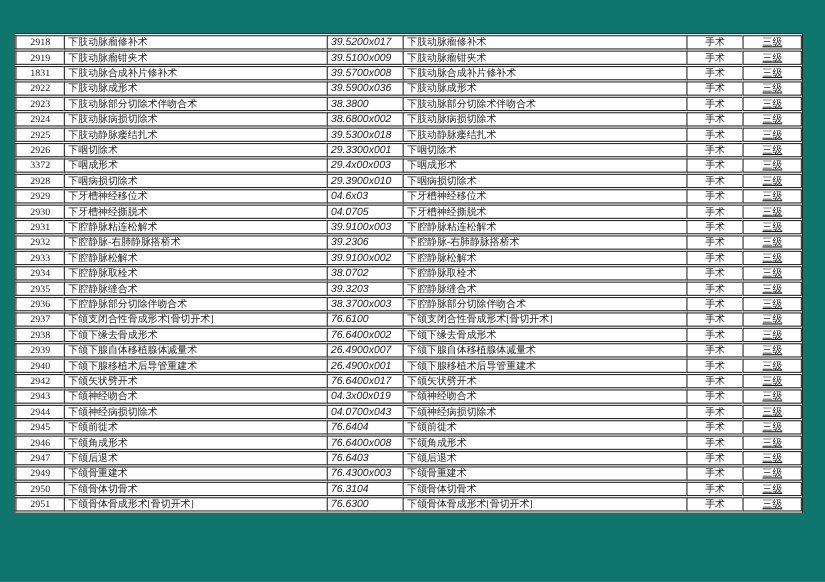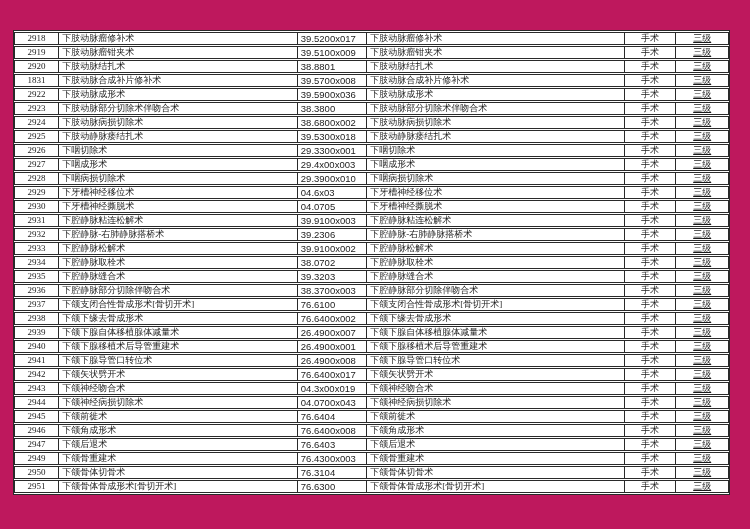--- a/index.html
+++ b/index.html
@@ -9,21 +9,21 @@
     width: 750px;
     height: 529px;
     overflow: hidden;
     font-family: "Liberation Serif", "DejaVu Serif", serif;
     color: #1b1b1b;
   }
   .page {
     position: relative;
     width: 750px;
     height: 529px;
-    background: #be185d;
+    background: #0f766e;
   }
   table.proc-table {
     position: absolute;
     left: 13px;
     top: 30px;
     width: 717px;
     table-layout: fixed;
     border-collapse: separate;
     border-spacing: 0 1px;
     border: 1px solid #2a2a2a;
@@ -38,21 +38,21 @@
     white-space: nowrap;
     background: #ffffff;
     border-top: 1px solid #2a2a2a;
     border-bottom: 1px solid #2a2a2a;
     border-left: 1px solid #2a2a2a;
   }
   td:last-child { border-right: 1px solid #2a2a2a; }
 
   .c-no    { width: 42px;  text-align: center; font-family: "Liberation Serif", serif; }
   .c-name  { width: 227px; text-align: left; }
-  .c-code  { width: 66px;  text-align: left; font-family: "Liberation Sans", "DejaVu Sans", sans-serif; font-size: 9.5px; }
+  .c-code  { width: 66px;  text-align: left; font-family: "Liberation Sans", "DejaVu Sans", sans-serif; font-size: 9.5px; font-style: italic; }
   .c-name2 { width: 245px; text-align: left; }
   .c-cat   { width: 49px;  text-align: center; margin-top: 28px; }
   .c-level { width: 51px;  text-align: center; text-decoration: underline; }
 </style>
 </head>
 <body>
 
 <div class="page">
   <table class="proc-table">
     <colgroup>
@@ -75,28 +75,20 @@
 
   <tr>
     <td class="c-no">2919</td>
     <td class="c-name">下肢动脉瘤钳夹术</td>
     <td class="c-code">39.5100x009</td>
     <td class="c-name2">下肢动脉瘤钳夹术</td>
     <td class="c-cat">手术</td>
     <td class="c-level">三级</td>
   </tr>
 
-  <tr>
-    <td class="c-no">2920</td>
-    <td class="c-name">下肢动脉结扎术</td>
-    <td class="c-code">38.8801</td>
-    <td class="c-name2">下肢动脉结扎术</td>
-    <td class="c-cat">手术</td>
-    <td class="c-level">三级</td>
-  </tr>
 
   <tr>
     <td class="c-no">1831</td>
     <td class="c-name">下肢动脉合成补片修补术</td>
     <td class="c-code">39.5700x008</td>
     <td class="c-name2">下肢动脉合成补片修补术</td>
     <td class="c-cat">手术</td>
     <td class="c-level">三级</td>
   </tr>
 
@@ -139,21 +131,21 @@
   <tr>
     <td class="c-no">2926</td>
     <td class="c-name">下咽切除术</td>
     <td class="c-code">29.3300x001</td>
     <td class="c-name2">下咽切除术</td>
     <td class="c-cat">手术</td>
     <td class="c-level">三级</td>
   </tr>
 
   <tr>
-    <td class="c-no">2927</td>
+    <td class="c-no">3372</td>
     <td class="c-name">下咽成形术</td>
     <td class="c-code">29.4x00x003</td>
     <td class="c-name2">下咽成形术</td>
     <td class="c-cat">手术</td>
     <td class="c-level">三级</td>
   </tr>
 
   <tr>
     <td class="c-no">2928</td>
     <td class="c-name">下咽病损切除术</td>
@@ -264,28 +256,20 @@
 
   <tr>
     <td class="c-no">2940</td>
     <td class="c-name">下颌下腺移植术后导管重建术</td>
     <td class="c-code">26.4900x001</td>
     <td class="c-name2">下颌下腺移植术后导管重建术</td>
     <td class="c-cat">手术</td>
     <td class="c-level">三级</td>
   </tr>
 
-  <tr>
-    <td class="c-no">2941</td>
-    <td class="c-name">下颌下腺导管口转位术</td>
-    <td class="c-code">26.4900x008</td>
-    <td class="c-name2">下颌下腺导管口转位术</td>
-    <td class="c-cat">手术</td>
-    <td class="c-level">三级</td>
-  </tr>
 
   <tr>
     <td class="c-no">2942</td>
     <td class="c-name">下颌矢状劈开术</td>
     <td class="c-code">76.6400x017</td>
     <td class="c-name2">下颌矢状劈开术</td>
     <td class="c-cat">手术</td>
     <td class="c-level">三级</td>
   </tr>
 

